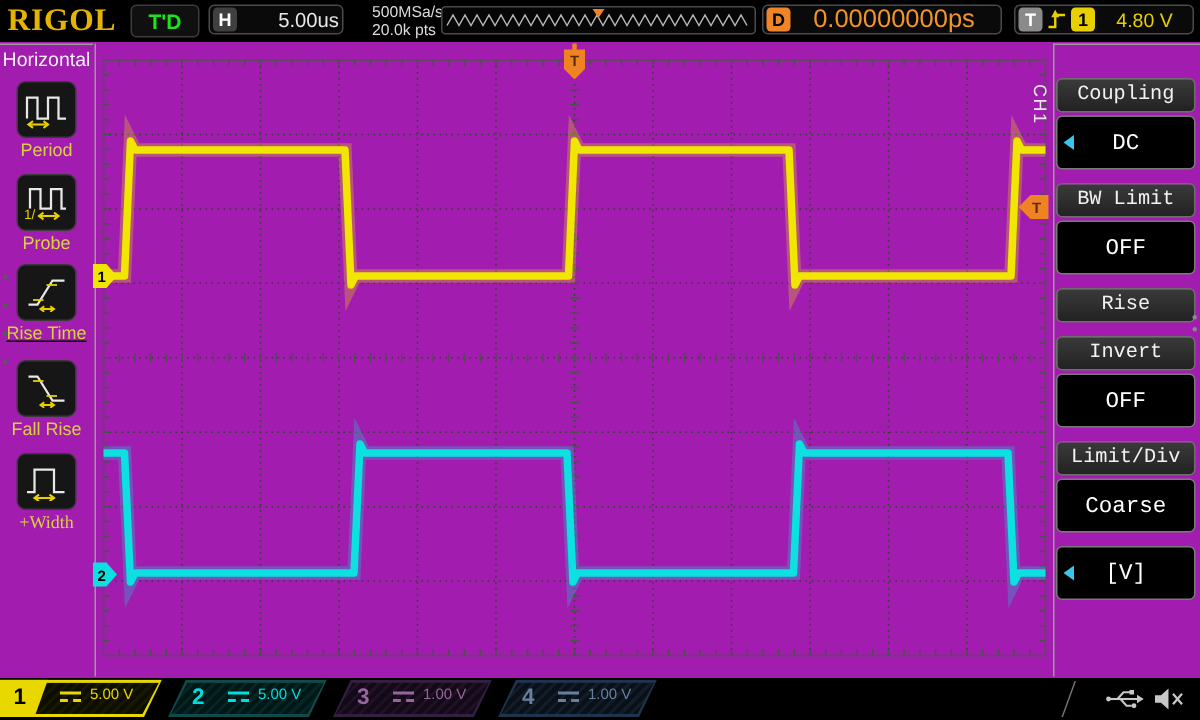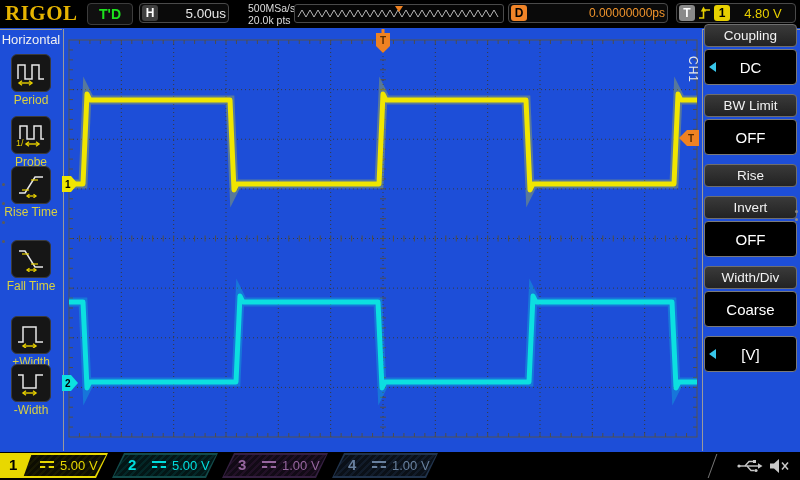--- a/index.html
+++ b/index.html
@@ -1,55 +1,55 @@
 <!DOCTYPE html>
 <html><head>
 <meta charset="utf-8">
 <style>
   html,body{margin:0;padding:0;background:#000;}
-  .screen{position:relative;width:800px;height:480px;background:#1d4ed8;overflow:hidden;
+  .screen{position:relative;width:800px;height:480px;background:#a21caf;overflow:hidden;
           font-family:"Liberation Sans",sans-serif;-webkit-font-smoothing:antialiased;}
   
   .topbar{position:absolute;left:0;top:0;width:800px;height:28px;background:#000;}
   .logo{position:absolute;left:5px;top:1px;font-family:"Liberation Serif",serif;
         font-weight:bold;font-size:21px;color:#e6b400;letter-spacing:.5px;}
   .td-badge{position:absolute;left:87px;top:3px;width:44px;height:20px;line-height:20px;
         background:#101010;border:1px solid #3c3c3c;border-radius:4px;color:#1de21d;
         font-weight:bold;font-size:14px;text-align:center;}
   .bargroup{position:absolute;top:3px;height:20px;border:1px solid #4a4a4a;border-radius:4px;
         background:#0a0a0a;display:flex;align-items:center;padding:0 2px;box-sizing:border-box;}
   .hbox{left:139px;width:90px;}
   .dbox{left:508px;width:160px;}
   .tbox{left:676px;width:120px;gap:3px;}
   .keycap{width:16px;height:16px;border-radius:3px;display:inline-flex;align-items:center;
         justify-content:center;font-weight:bold;font-size:12px;flex:0 0 auto;}
   .keycap.dark{background:#3f3f3f;color:#fff;}
   .keycap.orange{background:#f08428;color:#000;}
   .keycap.gray{background:#8a8a8a;color:#fff;}
   .keycap.yellow{background:#e8d000;color:#000;}
   .hval{color:#e8e8e8;font-size:13.5px;flex:1;text-align:right;}
-  .dval{color:#f0942c;font-size:12px;flex:1;text-align:right;}
+  .dval{color:#f0942c;font-size:17px;flex:1;text-align:center;}
   .tval{color:#e8d000;font-size:13px;flex:1;text-align:center;}
   .srate{position:absolute;left:232px;top:2px;font-size:10.5px;color:#dcdcdc;line-height:12px;margin-left:16px;}
   .preview{position:absolute;left:294px;top:4px;width:210px;height:19px;border:1px solid #4a4a4a;
         border-radius:3px;background:#060606;box-sizing:border-box;}
   
   .sep{position:absolute;background:#9a9a9a;}
   
   .left-panel{position:absolute;left:0;top:28px;width:62px;height:424px;}
   .lp-title{position:absolute;left:0;top:4px;width:62px;text-align:center;color:#f0f0f0;font-size:13px;}
   .lp-item{position:absolute;left:0;width:62px;text-align:center;}
   .lp-btn{width:40px;height:38px;margin:0 auto;background:#161616;border:1px solid #3a3a3a;
         border-radius:6px;display:flex;align-items:center;justify-content:center;box-sizing:border-box;}
   .lp-label{color:#d9d040;font-size:12px;margin-top:1px;}
   .dot{position:absolute;left:2px;width:3px;height:3px;border-radius:50%;background:#5a5a5a;}
   
   .ch1-vert{position:absolute;left:686px;top:56px;color:#e8e8e8;font-size:12px;
         writing-mode:vertical-rl;letter-spacing:1px;}
-  .right-panel{position:absolute;left:704px;top:24px;width:93px;}
+  .right-panel{position:absolute;left:704px;top:52px;width:93px;font-family:Liberation Mono, monospace;}
   .menu-item{margin-bottom:9px;}
   .menu-head{height:21px;line-height:21px;background:linear-gradient(#3a3a3a,#222);
         border:1px solid #6e6e6e;border-radius:4px;color:#f2f2f2;font-size:13.5px;text-align:center;}
   .menu-val{height:34px;margin-top:2px;background:#000;border:1px solid #7a7a7a;border-radius:4px;
         color:#fff;font-size:15px;display:flex;align-items:center;justify-content:center;position:relative;}
   .arrow{position:absolute;left:4px;top:50%;transform:translateY(-50%);width:0;height:0;
         border-top:5px solid transparent;border-bottom:5px solid transparent;border-right:7px solid #38c6ea;}
   .pagedot{position:absolute;width:3px;height:3px;border-radius:50%;background:#8a8a8a;}
   
   .bottom-bar{position:absolute;left:0;top:452px;width:800px;height:28px;background:#000;}
@@ -67,21 +67,21 @@
   .ch3 .ch-inner{background:#120a16 repeating-linear-gradient(135deg,rgba(140,60,150,.12) 0 2px,transparent 2px 5px);}
   .ch4 .ch-inner{background:#0a1018 repeating-linear-gradient(135deg,rgba(70,110,170,.12) 0 2px,transparent 2px 5px);}
   .ch-numzone{position:absolute;left:0;top:0;bottom:0;width:32px;background:#e8d800;
         clip-path:polygon(0 0,100% 0,calc(100% - 9px) 100%,0 100%);}
   .ch-num{position:absolute;top:3px;font-weight:bold;font-size:15px;color:var(--chc);}
   .ch1 .ch-num{left:9px;color:#000;}
   .ch2 .ch-num,.ch3 .ch-num,.ch4 .ch-num{left:16px;}
   .cpl{position:absolute;left:40px;top:8px;width:14px;}
   .cpl .l1{height:0;border-top:2px solid var(--chc);}
   .cpl .l2{margin-top:3px;height:0;border-top:2px dashed var(--chc);}
-  .ch-scale{position:absolute;left:60px;top:5px;font-size:13px;color:var(--chc);}
+  .ch-scale{position:absolute;left:60px;top:5px;font-size:10px;color:var(--chc);}
   .slant-sep{position:absolute;left:712px;top:2px;width:1px;height:24px;background:#777;transform:skewX(-20deg);}
   .status-icons{position:absolute;left:736px;top:4px;}
   svg{display:block;}
 </style>
 </head>
 <body>
 
 <div class="screen">
 
   <div class="topbar">
@@ -147,21 +147,21 @@
         <polyline points="4,17 4,4 11,4 11,17 18,17 18,4 25,4 25,17 28,17" fill="none" stroke="#e8e8e8" stroke-width="1.5"></polyline>
         <text x="0" y="24" font-size="9" fill="#e8d000" font-family="Liberation Sans, sans-serif">1/</text>
         <line x1="10" y1="22" x2="23" y2="22" stroke="#e8d000" stroke-width="1.4"></line>
         <polyline points="13,19.8 10,22 13,24.2" fill="none" stroke="#e8d000" stroke-width="1.4"></polyline>
         <polyline points="20,19.8 23,22 20,24.2" fill="none" stroke="#e8d000" stroke-width="1.4"></polyline>
       </svg>
         </div>
       <div class="lp-label">Probe</div>
     </div>
 
-    <div class="lp-item" style="top:138px;">
+    <div class="lp-item" style="top:148px;text-decoration:underline;">
       <div class="lp-btn">
           <svg width="30" height="26" viewBox="0 0 30 26">
         <polyline points="3,21 9,21 19,5 27,5" fill="none" stroke="#e8e8e8" stroke-width="1.5"></polyline>
         <line x1="6" y1="18" x2="13" y2="18" stroke="#e8d000" stroke-width="1.2"></line>
         <line x1="15" y1="8" x2="22" y2="8" stroke="#e8d000" stroke-width="1.2"></line>
         <line x1="11" y1="24" x2="20" y2="24" stroke="#e8d000" stroke-width="1.3"></line>
         <polyline points="13.5,22.2 11,24 13.5,25.8" fill="none" stroke="#e8d000" stroke-width="1.3"></polyline>
         <polyline points="17.5,22.2 20,24 17.5,25.8" fill="none" stroke="#e8d000" stroke-width="1.3"></polyline>
       </svg>
         </div>
@@ -172,46 +172,35 @@
       <div class="lp-btn">
           <svg width="30" height="26" viewBox="0 0 30 26">
         <polyline points="3,5 9,5 19,21 27,21" fill="none" stroke="#e8e8e8" stroke-width="1.5"></polyline>
         <line x1="6" y1="8" x2="13" y2="8" stroke="#e8d000" stroke-width="1.2"></line>
         <line x1="15" y1="18" x2="22" y2="18" stroke="#e8d000" stroke-width="1.2"></line>
         <line x1="11" y1="24" x2="20" y2="24" stroke="#e8d000" stroke-width="1.3"></line>
         <polyline points="13.5,22.2 11,24 13.5,25.8" fill="none" stroke="#e8d000" stroke-width="1.3"></polyline>
         <polyline points="17.5,22.2 20,24 17.5,25.8" fill="none" stroke="#e8d000" stroke-width="1.3"></polyline>
       </svg>
         </div>
-      <div class="lp-label">Fall Time</div>
-    </div>
-
-    <div class="lp-item" style="top:288px;">
+      <div class="lp-label">Fall Rise</div>
+    </div>
+
+    <div class="lp-item" style="top:274px;font-family:Liberation Serif, serif;">
       <div class="lp-btn">
           <svg width="30" height="26" viewBox="0 0 30 26">
         <polyline points="2,20 7,20 7,5 20,5 20,20 27,20" fill="none" stroke="#e8e8e8" stroke-width="1.5"></polyline>
         <line x1="7" y1="24" x2="20" y2="24" stroke="#e8d000" stroke-width="1.4"></line>
         <polyline points="10,21.8 7,24 10,26" fill="none" stroke="#e8d000" stroke-width="1.4"></polyline>
         <polyline points="17,21.8 20,24 17,26" fill="none" stroke="#e8d000" stroke-width="1.4"></polyline>
       </svg>
         </div>
       <div class="lp-label">+Width</div>
     </div>
 
-    <div class="lp-item" style="top:336px;">
-      <div class="lp-btn">
-          <svg width="30" height="26" viewBox="0 0 30 26">
-        <polyline points="2,5 7,5 7,18 20,18 20,5 27,5" fill="none" stroke="#e8e8e8" stroke-width="1.5"></polyline>
-        <line x1="7" y1="23" x2="20" y2="23" stroke="#e8d000" stroke-width="1.4"></line>
-        <polyline points="10,20.8 7,23 10,25.2" fill="none" stroke="#e8d000" stroke-width="1.4"></polyline>
-        <polyline points="17,20.8 20,23 17,25.2" fill="none" stroke="#e8d000" stroke-width="1.4"></polyline>
-      </svg>
-        </div>
-      <div class="lp-label">-Width</div>
-    </div>
 
     <div class="dot" style="top:155px;"></div>
     <div class="dot" style="top:174px;"></div>
     <div class="dot" style="top:193px;"></div>
     <div class="dot" style="top:212px;"></div>
   </div>
 
   <svg id="scope-svg" width="638" height="424" style="position:absolute;left:62px;top:28px;">
       <line x1="59.333333333333336" y1="12" x2="59.333333333333336" y2="409" stroke="#3a3a3a" stroke-width="1" stroke-dasharray="1 3"></line>
       <line x1="111.66666666666667" y1="12" x2="111.66666666666667" y2="409" stroke="#3a3a3a" stroke-width="1" stroke-dasharray="1 3"></line>
@@ -560,21 +549,21 @@
     <div class="menu-item">
       <div class="menu-head">Rise</div>
     </div>
     <div class="menu-item">
       <div class="menu-head">Invert</div>
       <div class="menu-val">
         <span>OFF</span>
         </div>
     </div>
     <div class="menu-item">
-      <div class="menu-head">Width/Div</div>
+      <div class="menu-head">Limit/Div</div>
       <div class="menu-val">
         <span>Coarse</span>
         </div>
     </div>
     <div class="menu-item">
       <div class="menu-val">
           <span class="arrow"></span>
         <span>[V]</span>
         </div>
     </div>

